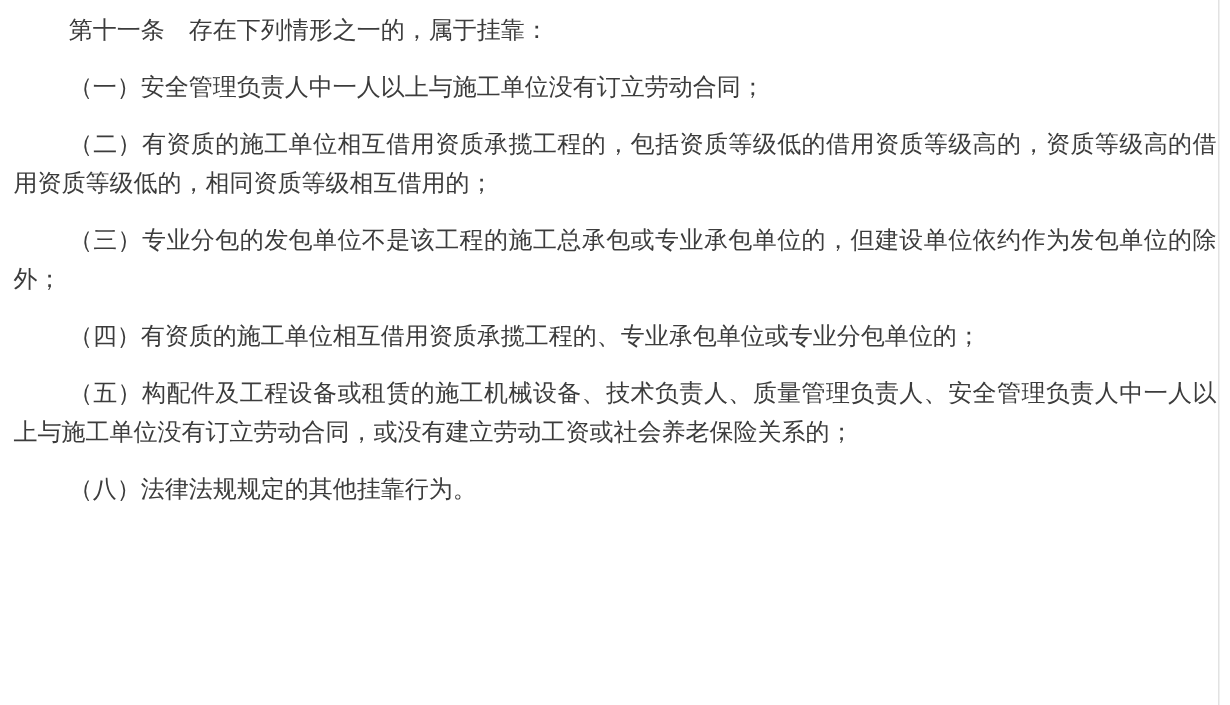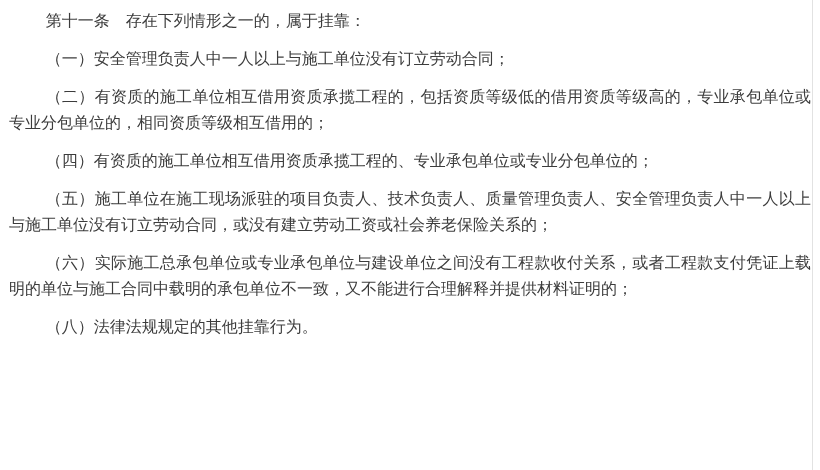--- a/index.html
+++ b/index.html
@@ -45,20 +45,20 @@
       background: #e2e2e2;
     }
   </style>
 </head>
 <body>
 
 <div class="page">
   <div class="content">
     <p>第十一条　存在下列情形之一的，属于挂靠：</p>
     <p>（一）安全管理负责人中一人以上与施工单位没有订立劳动合同；</p>
-    <p>（二）有资质的施工单位相互借用资质承揽工程的，包括资质等级低的借用资质等级高的，专业承包单位或专业分包单位的，相同资质等级相互借用的；</p>
+    <p>（二）有资质的施工单位相互借用资质承揽工程的，包括资质等级低的借用资质等级高的，资质等级高的借用资质等级低的，相同资质等级相互借用的；</p>
+    <p>（三）专业分包的发包单位不是该工程的施工总承包或专业承包单位的，但建设单位依约作为发包单位的除外；</p>
     <p>（四）有资质的施工单位相互借用资质承揽工程的、专业承包单位或专业分包单位的；</p>
-    <p>（五）施工单位在施工现场派驻的项目负责人、技术负责人、质量管理负责人、安全管理负责人中一人以上与施工单位没有订立劳动合同，或没有建立劳动工资或社会养老保险关系的；</p>
-    <p>（六）实际施工总承包单位或专业承包单位与建设单位之间没有工程款收付关系，或者工程款支付凭证上载明的单位与施工合同中载明的承包单位不一致，又不能进行合理解释并提供材料证明的；</p>
+    <p>（五）构配件及工程设备或租赁的施工机械设备、技术负责人、质量管理负责人、安全管理负责人中一人以上与施工单位没有订立劳动合同，或没有建立劳动工资或社会养老保险关系的；</p>
     <p>（八）法律法规规定的其他挂靠行为。</p>
   </div>
   <div class="right-edge-line"></div>
 </div>
 
 </body></html>

